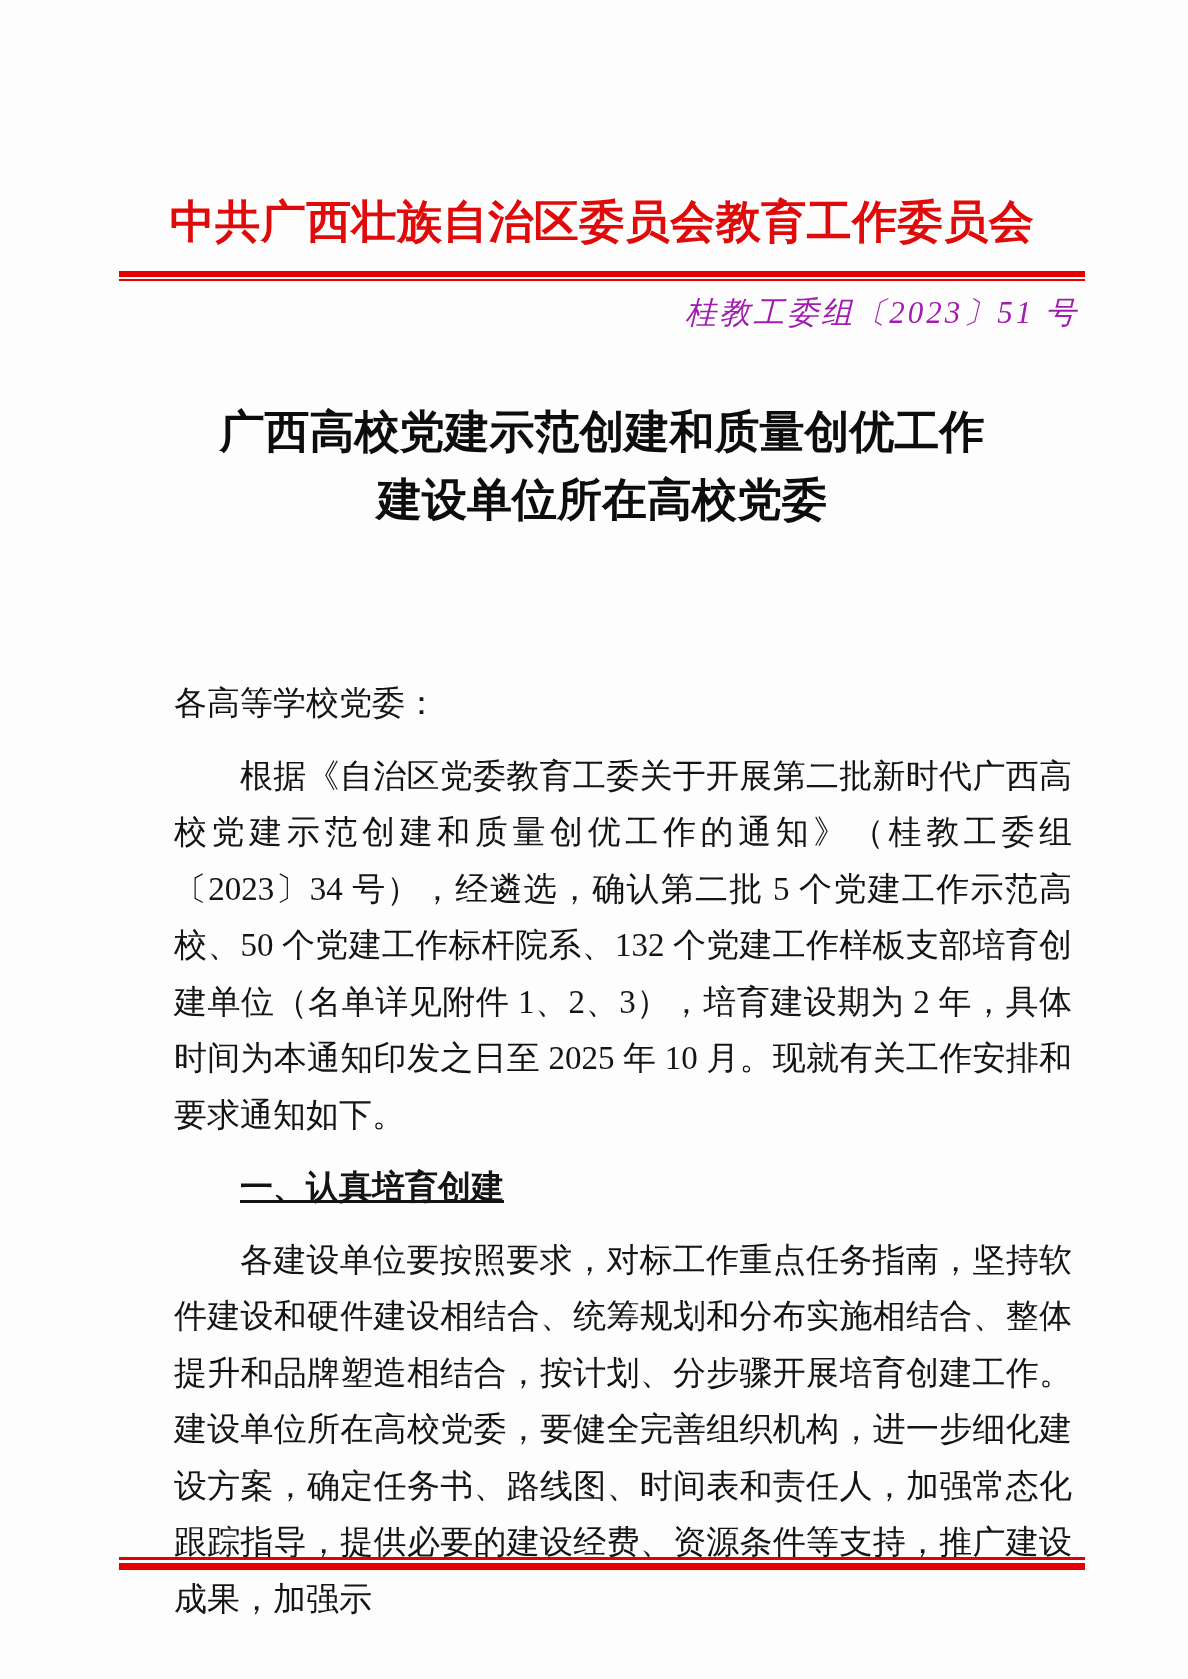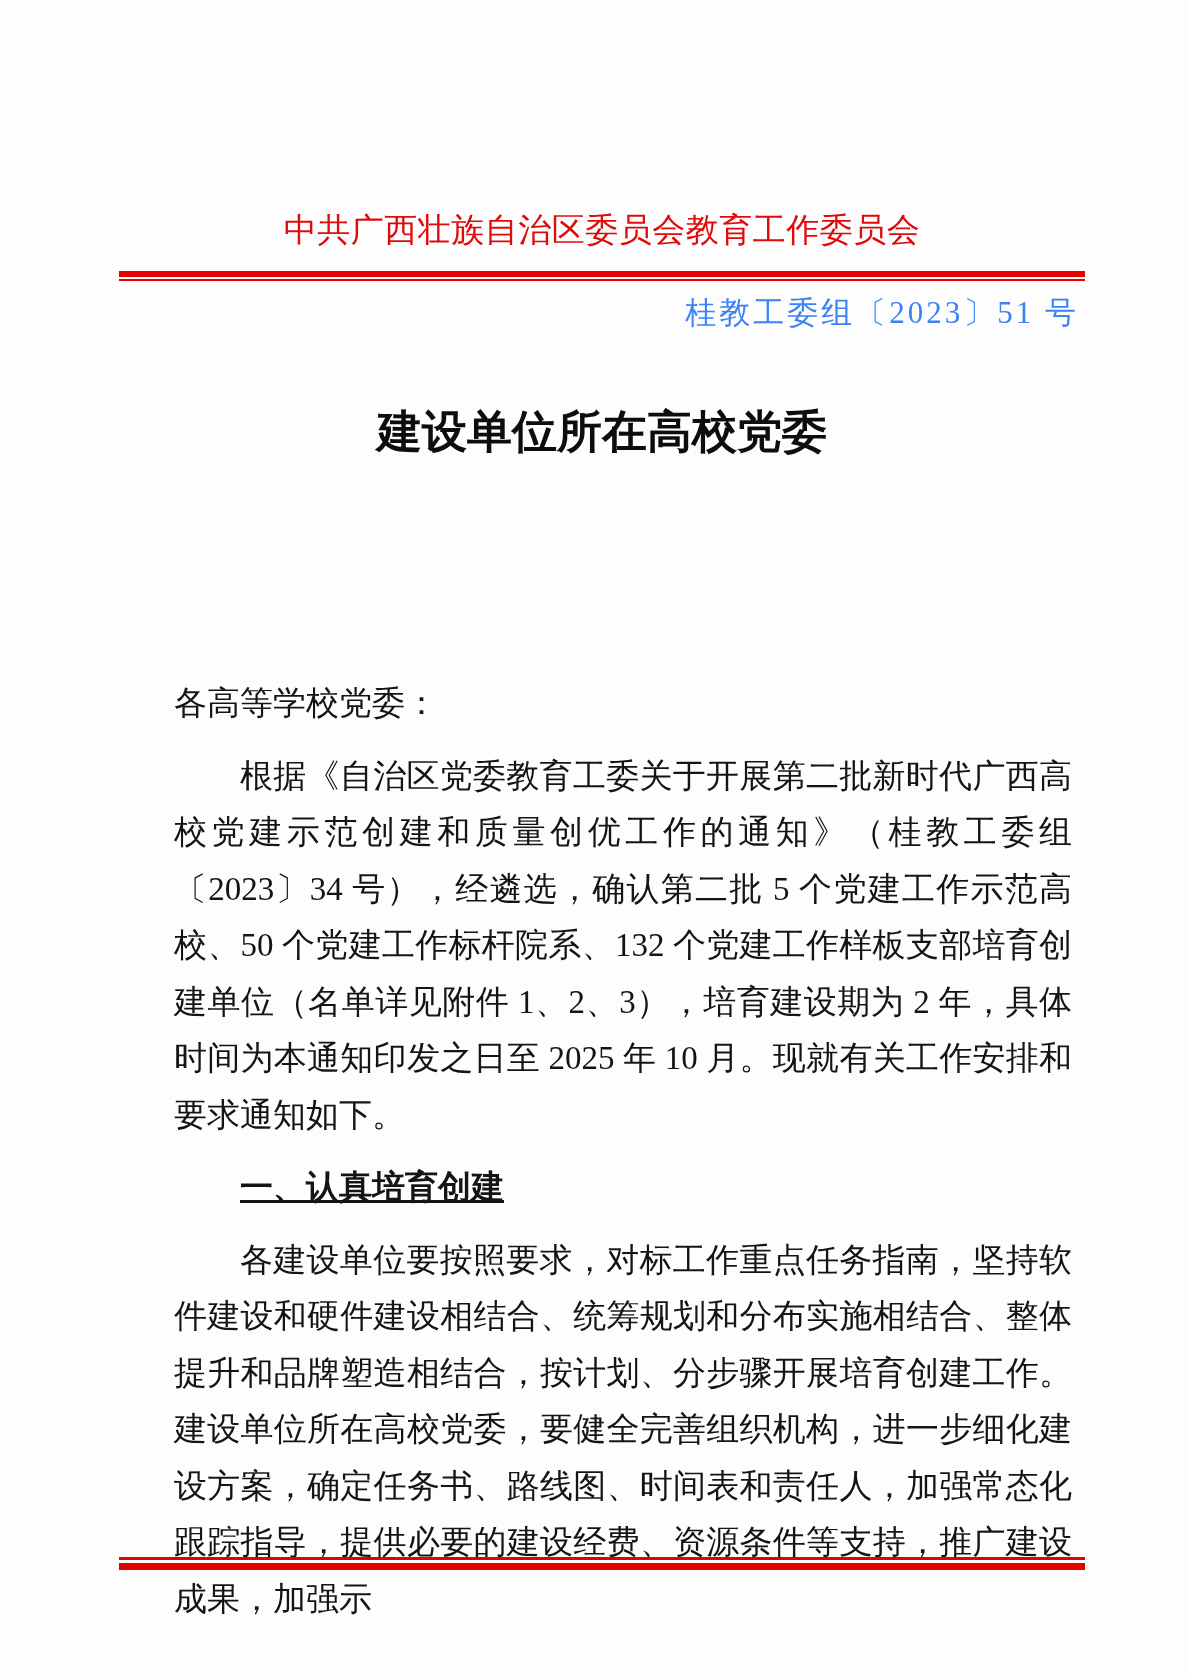--- a/index.html
+++ b/index.html
@@ -8,26 +8,26 @@
     width: 1188px;
     height: 1679px;
     margin: 0 auto;
     background: #fdfdfd;
     color: #1b1b1b;
     font-family: "Liberation Serif", "DejaVu Serif", serif;
     overflow: hidden;
   }
   .org-title {
     position: absolute;
-    top: 208px;
+    top: 192px;
     left: 119px;
     width: 966px;
     text-align: center;
-    font-size: 33px;
-    font-weight: normal;
+    font-size: 45px;
+    font-weight: bold;
     color: #e00a0a;
     white-space: nowrap;
     letter-spacing: 0.5px;
   }
   .red-rule {
     position: absolute;
     left: 119px;
     width: 966px;
     box-sizing: border-box;
     background: transparent;
@@ -45,21 +45,22 @@
     border-bottom: 7px solid #e60000;
   }
   .doc-number {
     position: absolute;
     top: 292px;
     left: 119px;
     width: 960px;
     text-align: right;
     font-size: 31px;
     letter-spacing: 3px;
-    color: #3b82f6;
+    color: #a21caf;
+    font-style: italic;
   }
   .doc-title {
     position: absolute;
     top: 398px;
     left: 119px;
     width: 966px;
     text-align: center;
     font-size: 45px;
     font-weight: bold;
     line-height: 68px;
@@ -89,20 +90,21 @@
 
 <div class="page">
 
   <div class="org-title">中共广西壮族自治区委员会教育工作委员会</div>
 
   <div class="red-rule top"></div>
 
   <div class="doc-number">桂教工委组〔2023〕51 号</div>
 
   <div class="doc-title">
+    <div>广西高校党建示范创建和质量创优工作</div>
     <div>建设单位所在高校党委</div>
   </div>
 
   <div class="body-text">
     <p>各高等学校党委：</p>
     <p class="indent">根据《自治区党委教育工委关于开展第二批新时代广西高校党建示范创建和质量创优工作的通知》（桂教工委组〔2023〕34 号），经遴选，确认第二批 5 个党建工作示范高校、50 个党建工作标杆院系、132 个党建工作样板支部培育创建单位（名单详见附件 1、2、3），培育建设期为 2 年，具体时间为本通知印发之日至 2025 年 10 月。现就有关工作安排和要求通知如下。</p>
     <p class="section-heading">一、认真培育创建</p>
     <p class="indent">各建设单位要按照要求，对标工作重点任务指南，坚持软件建设和硬件建设相结合、统筹规划和分布实施相结合、整体提升和品牌塑造相结合，按计划、分步骤开展培育创建工作。建设单位所在高校党委，要健全完善组织机构，进一步细化建设方案，确定任务书、路线图、时间表和责任人，加强常态化跟踪指导，提供必要的建设经费、资源条件等支持，推广建设成果，加强示</p>
   </div>
 

